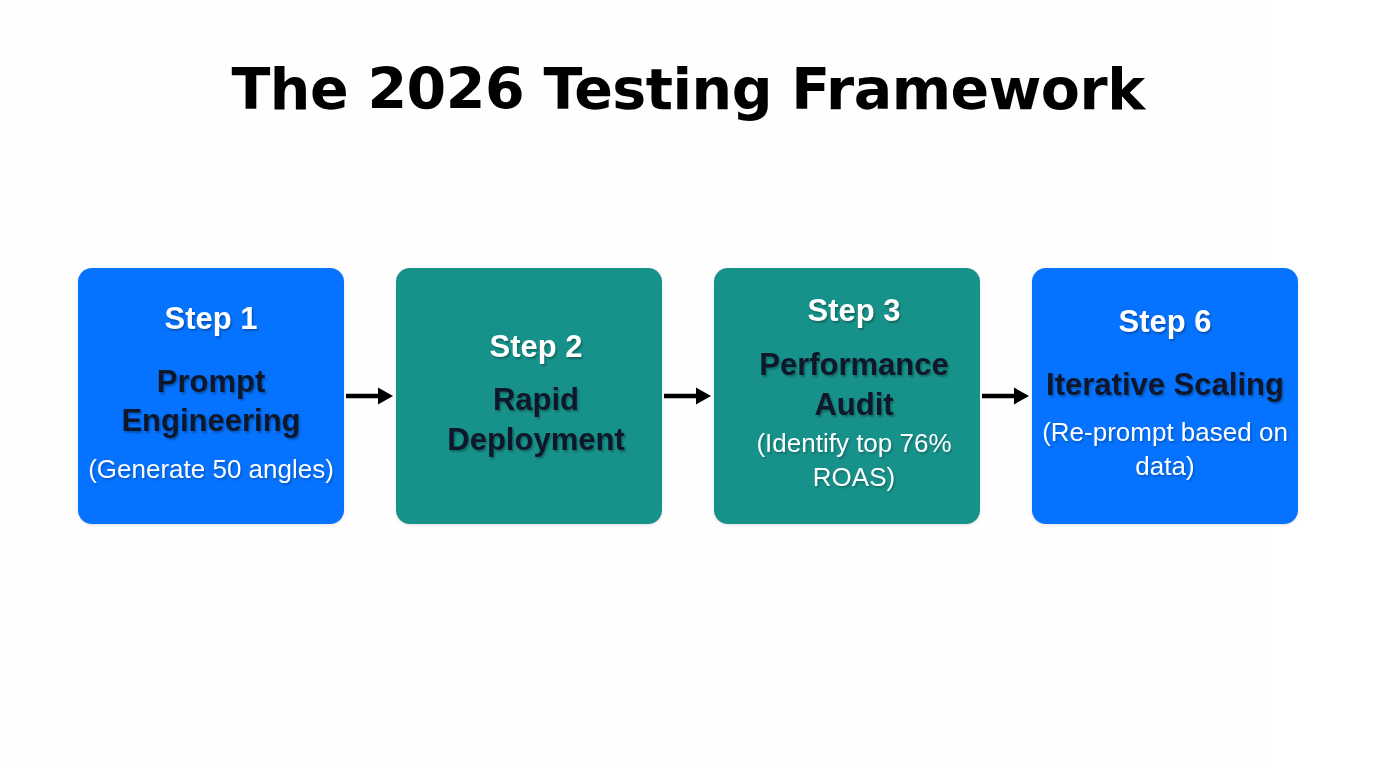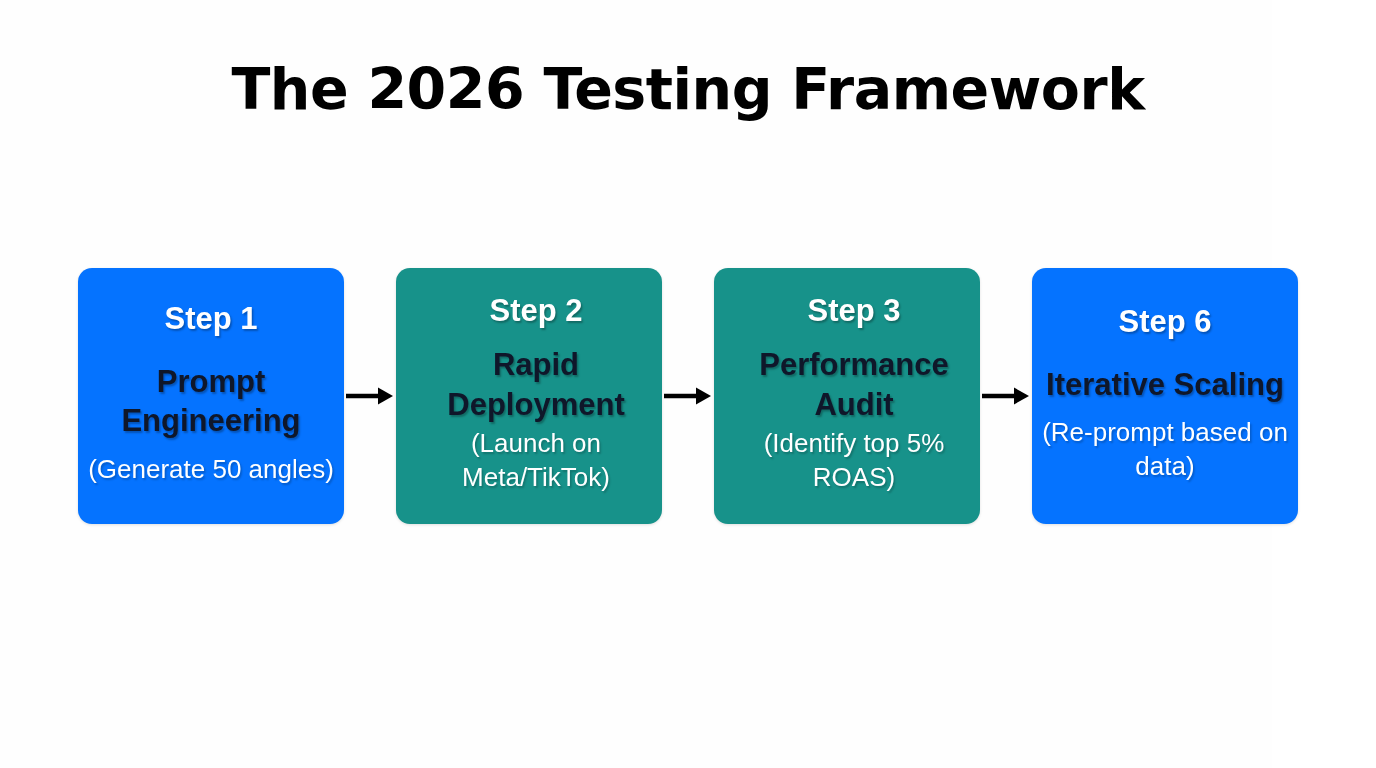--- a/index.html
+++ b/index.html
@@ -134,36 +134,35 @@
         <svg width="48" height="24" viewBox="0 0 48 24" aria-hidden="true">
           <line x1="0" y1="12" x2="34" y2="12" stroke="#000000" stroke-width="4.5"></line>
           <polygon points="32,3.5 47,12 32,20.5" fill="#000000"></polygon>
         </svg>
       </span>
     </div>
 
     <div class="step-box teal" style="background: rgb(23, 146, 138);">
       <div class="step-label">Step 2</div>
       <div class="step-title">Rapid Deployment</div>
-      <div class="step-detail">(Launch on Meta/TikTok)</div>
     </div>
 
     <div class="arrow-connector">
       <span>
         <svg width="48" height="24" viewBox="0 0 48 24" aria-hidden="true">
           <line x1="0" y1="12" x2="34" y2="12" stroke="#000000" stroke-width="4.5"></line>
           <polygon points="32,3.5 47,12 32,20.5" fill="#000000"></polygon>
         </svg>
       </span>
     </div>
 
     <div class="step-box teal" style="background: rgb(23, 146, 138);">
       <div class="step-label">Step 3</div>
       <div class="step-title">Performance Audit</div>
-      <div class="step-detail">(Identify top 5% ROAS)</div>
+      <div class="step-detail">(Identify top 76% ROAS)</div>
     </div>
 
     <div class="arrow-connector">
       <span>
         <svg width="48" height="24" viewBox="0 0 48 24" aria-hidden="true">
           <line x1="0" y1="12" x2="34" y2="12" stroke="#000000" stroke-width="4.5"></line>
           <polygon points="32,3.5 47,12 32,20.5" fill="#000000"></polygon>
         </svg>
       </span>
     </div>

